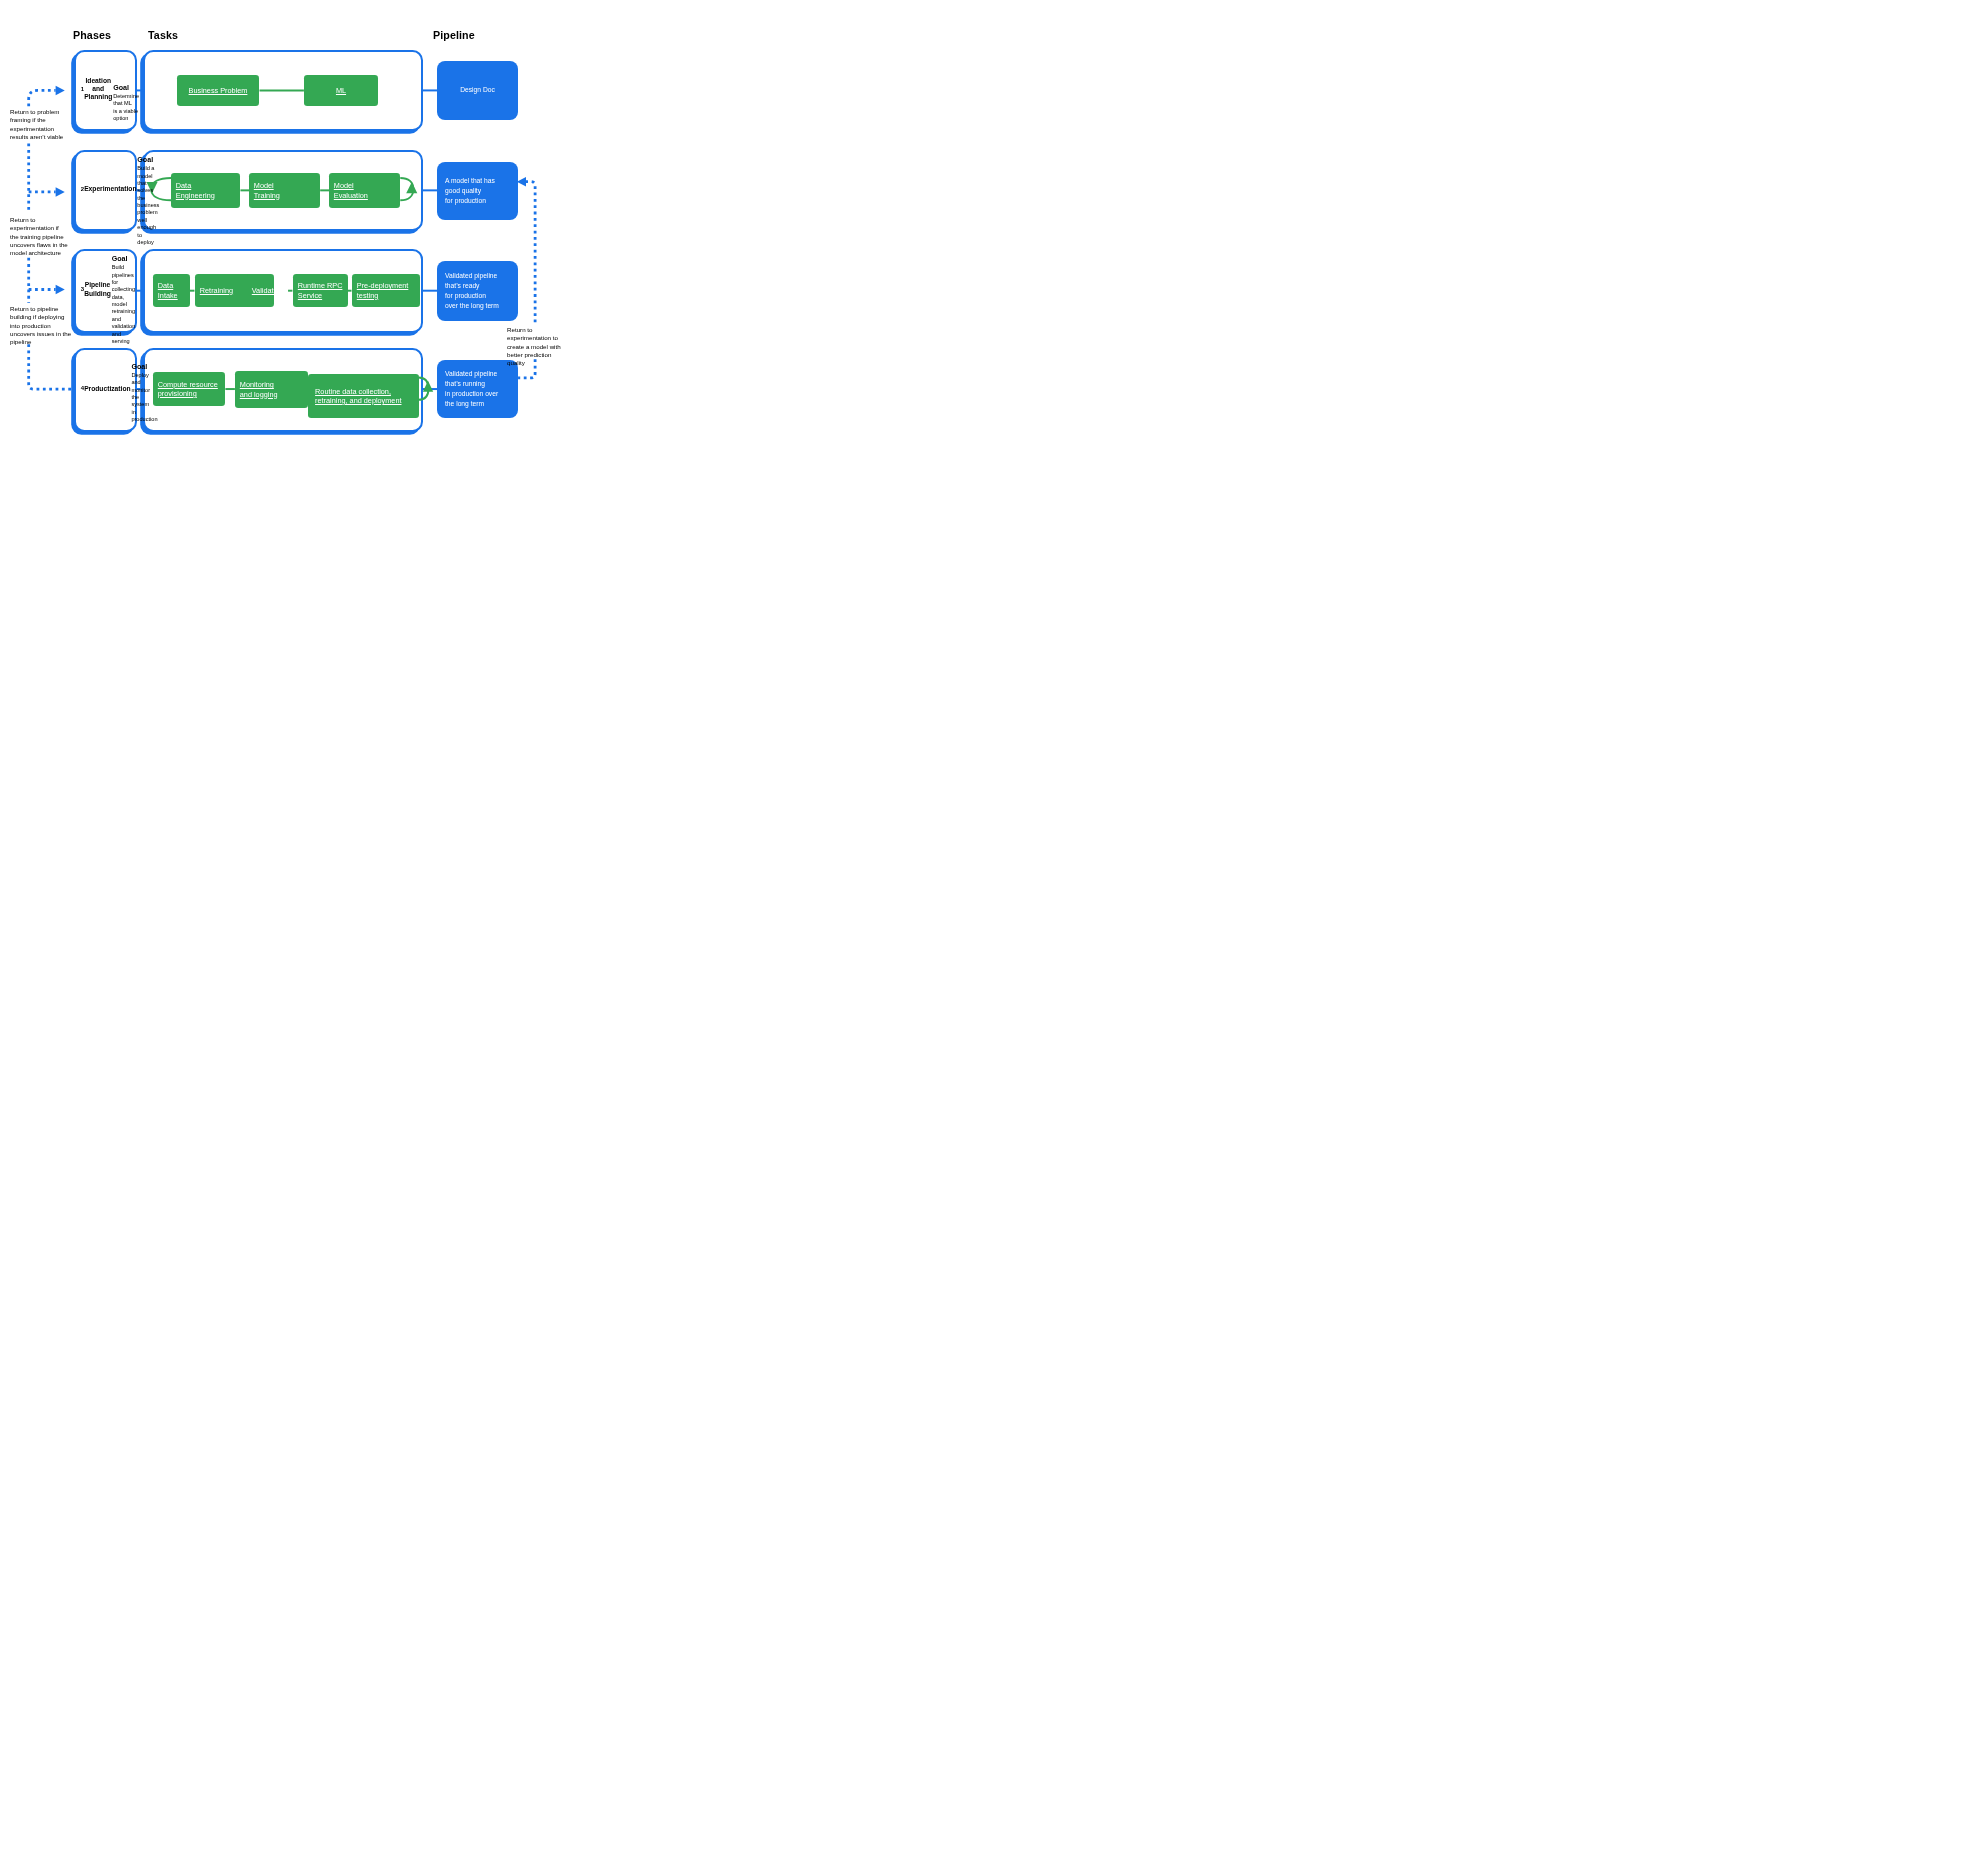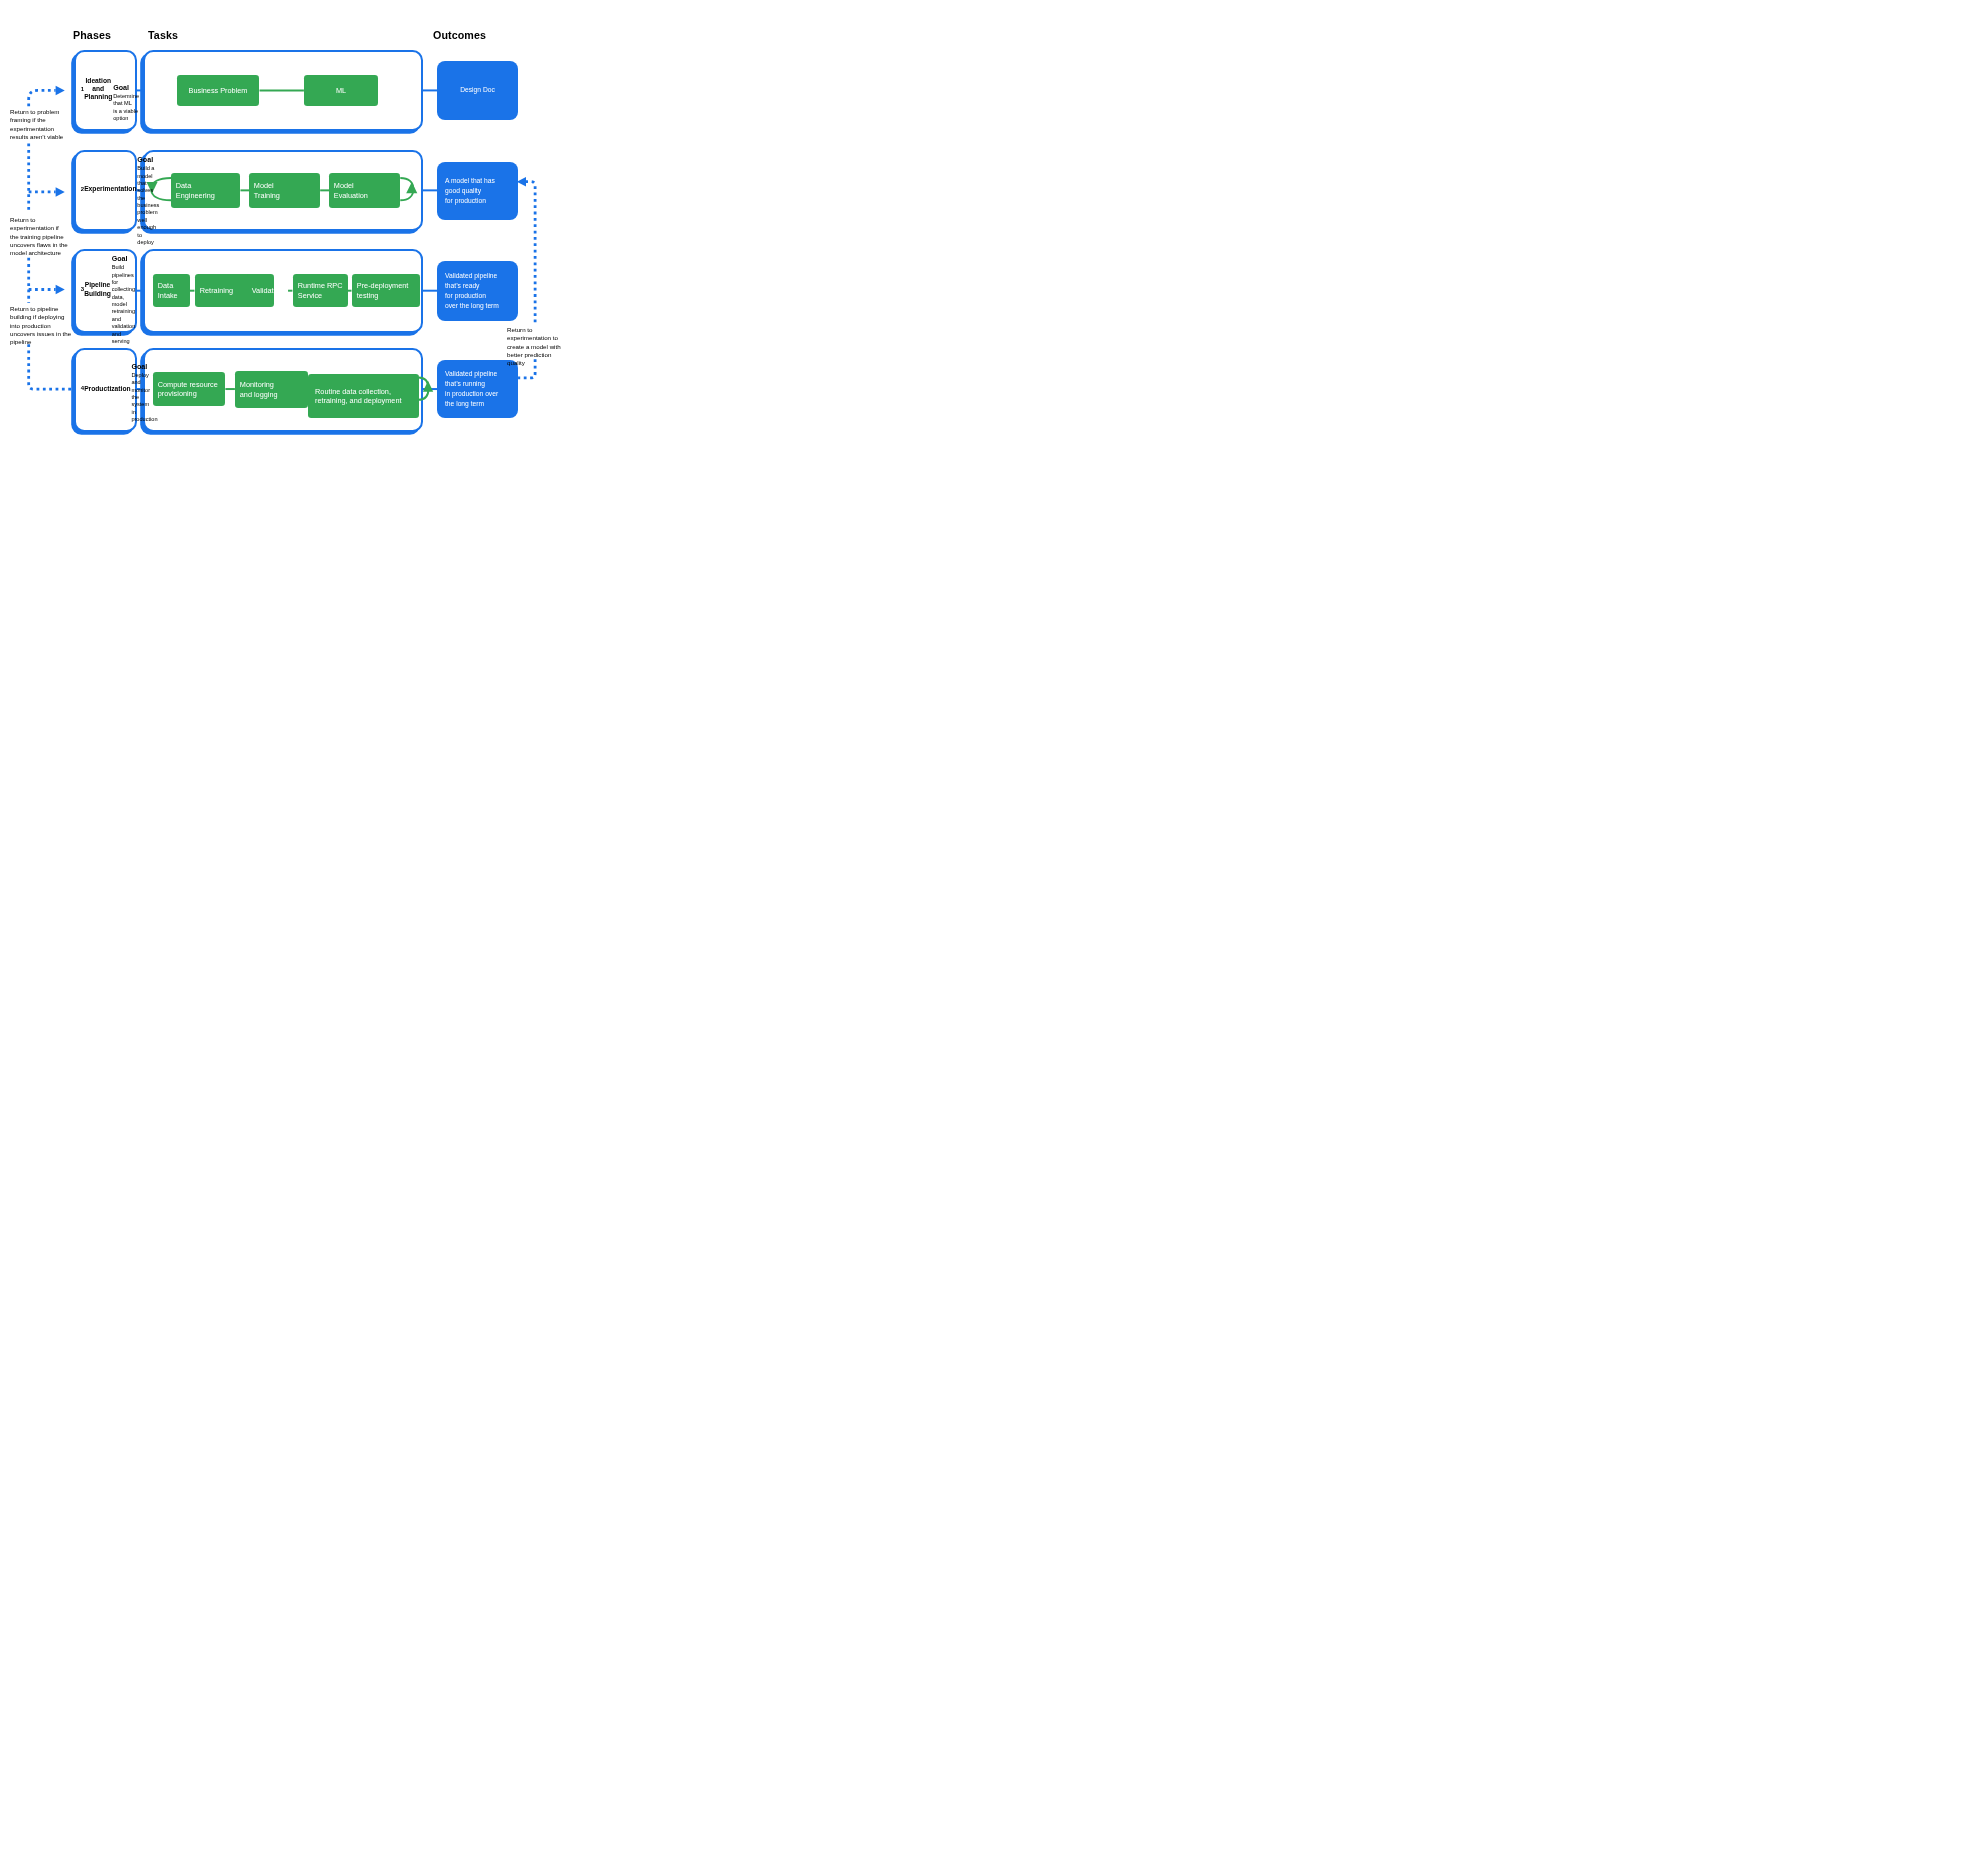--- a/index.html
+++ b/index.html
@@ -17,21 +17,21 @@
   .phase{display:flex;flex-direction:row;align-items:center;padding:4px 4.8px 6.4px;}
   .p-num{font-size:6px;font-weight:bold;margin-bottom:1.6px;}
   .p-title{font-size:6.7px;font-weight:bold;text-align:center;line-height:1.25;}
   .goal-wrap{margin-top:auto;align-self:stretch;text-align:left;padding-left:0.8px;}
   .g-label{font-size:7.1px;font-weight:bold;margin-bottom:1.2px;}
   .g-text{font-size:5.6px;line-height:1.32;}
   
   .task{
     position:absolute;background:#34a853;border-radius:3.2px;color:#fff;
     display:flex;align-items:center;font-size:7.3px;line-height:1.3;
-    padding:0 4.8px;box-sizing:border-box;
+    padding:0 4.8px;box-sizing:border-box;text-decoration:underline;
   }
   .task.center{justify-content:center;text-align:center;}
   
   .outcome{
     position:absolute;background:#1a73e8;border-radius:8px;color:#fff;
     display:flex;align-items:center;font-size:6.7px;line-height:1.5;
     padding:0 8px;box-sizing:border-box;
   }
   .outcome.center{justify-content:center;text-align:center;}
   .annot{position:absolute;font-size:6.2px;line-height:1.34;color:#000;}
@@ -102,21 +102,21 @@
 
     <g stroke="#1a73e8" stroke-width="7" fill="none" stroke-dasharray="7 9">
       <path d="M 1324,458 L 1338,458 Q 1349,458 1349,469 L 1349,814"></path>
       <path d="M 1349,906 L 1349,942 Q 1349,953 1338,953 L 1306,953"></path>
     </g>
     <polygon points="1326,446 1326,470 1303,458" fill="#1a73e8"></polygon>
   </svg>
 
   <div class="hdr" style="left:73px;top:29px;">Phases</div>
   <div class="hdr" style="left:148px;top:29px;">Tasks</div>
-  <div class="hdr" style="left:433px;top:29px;">Outcomes</div>
+  <div class="hdr" style="left:433px;top:29px;">Pipeline</div>
 
   <div class="bluebox phase" style="left:74px;top:50px;width:63px;height:81px;">
     <div class="p-num">1</div>
     <div class="p-title pre">Ideation and
 Planning</div>
     <div class="goal-wrap">
       <div class="g-label">Goal</div>
       <div class="g-text pre">Determine that ML
 is a viable option</div>
     </div>

